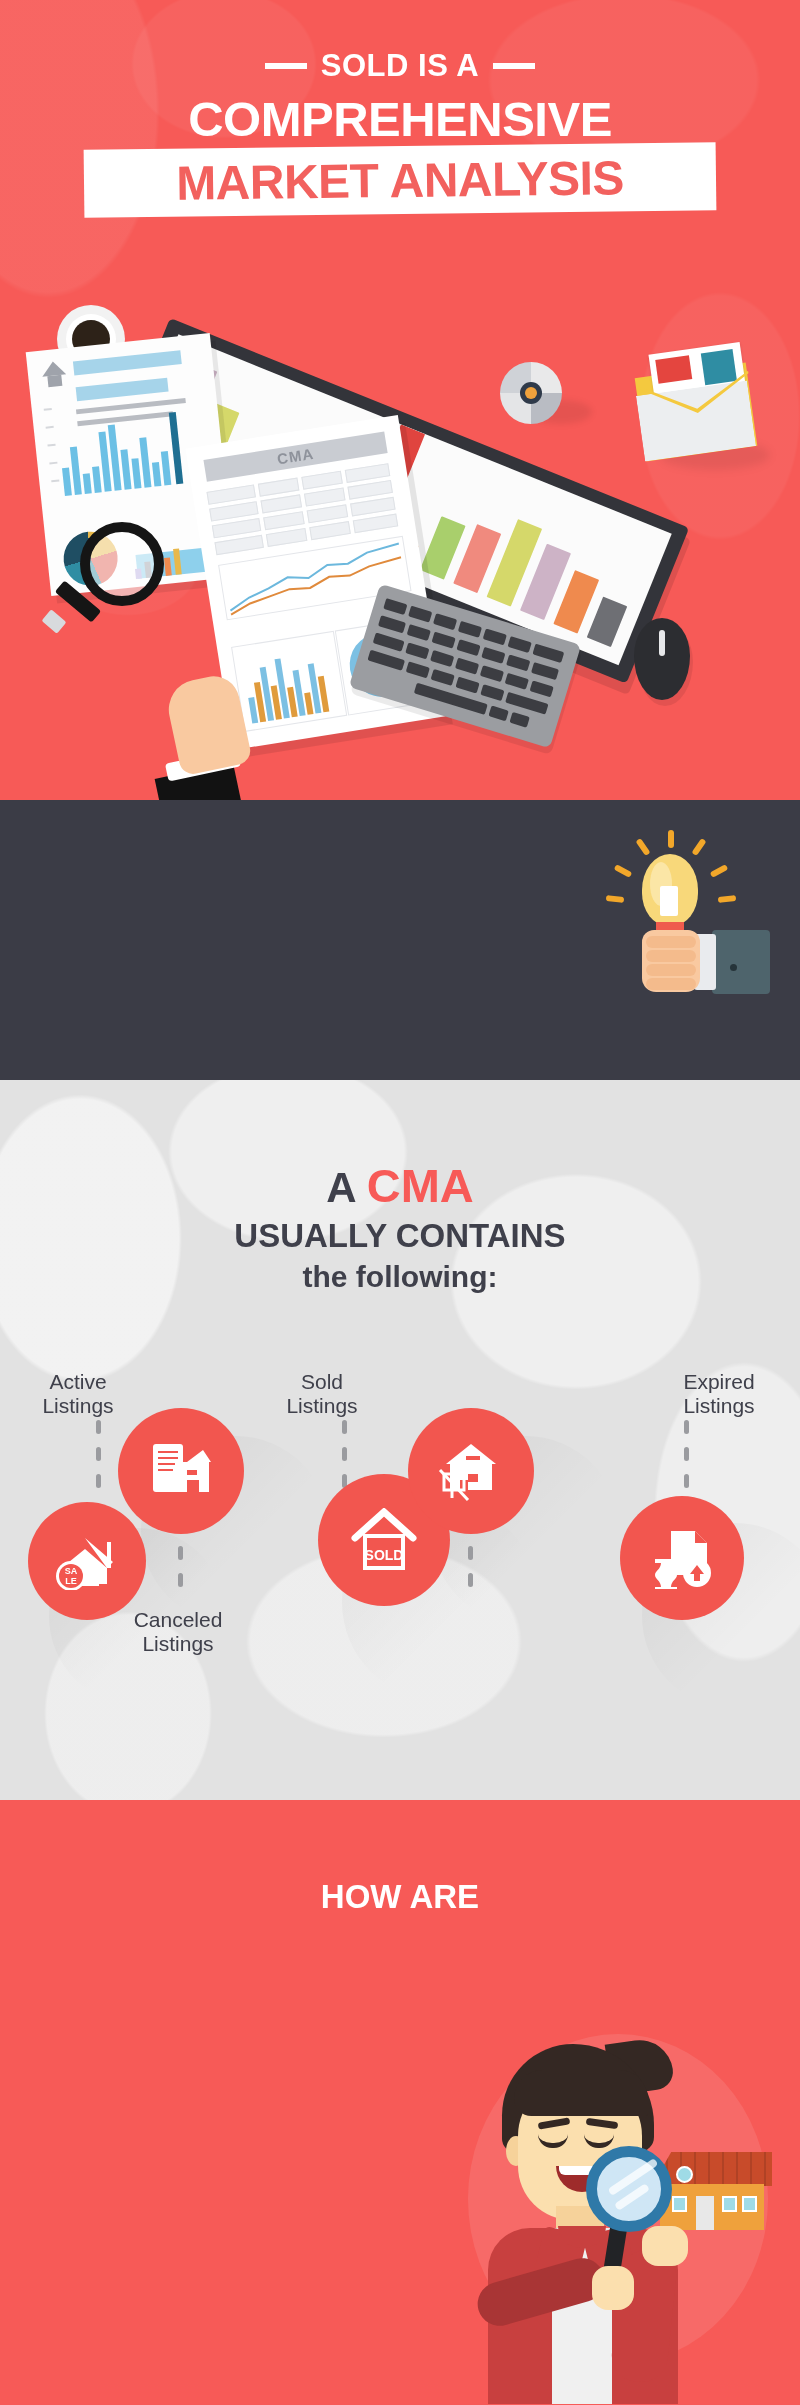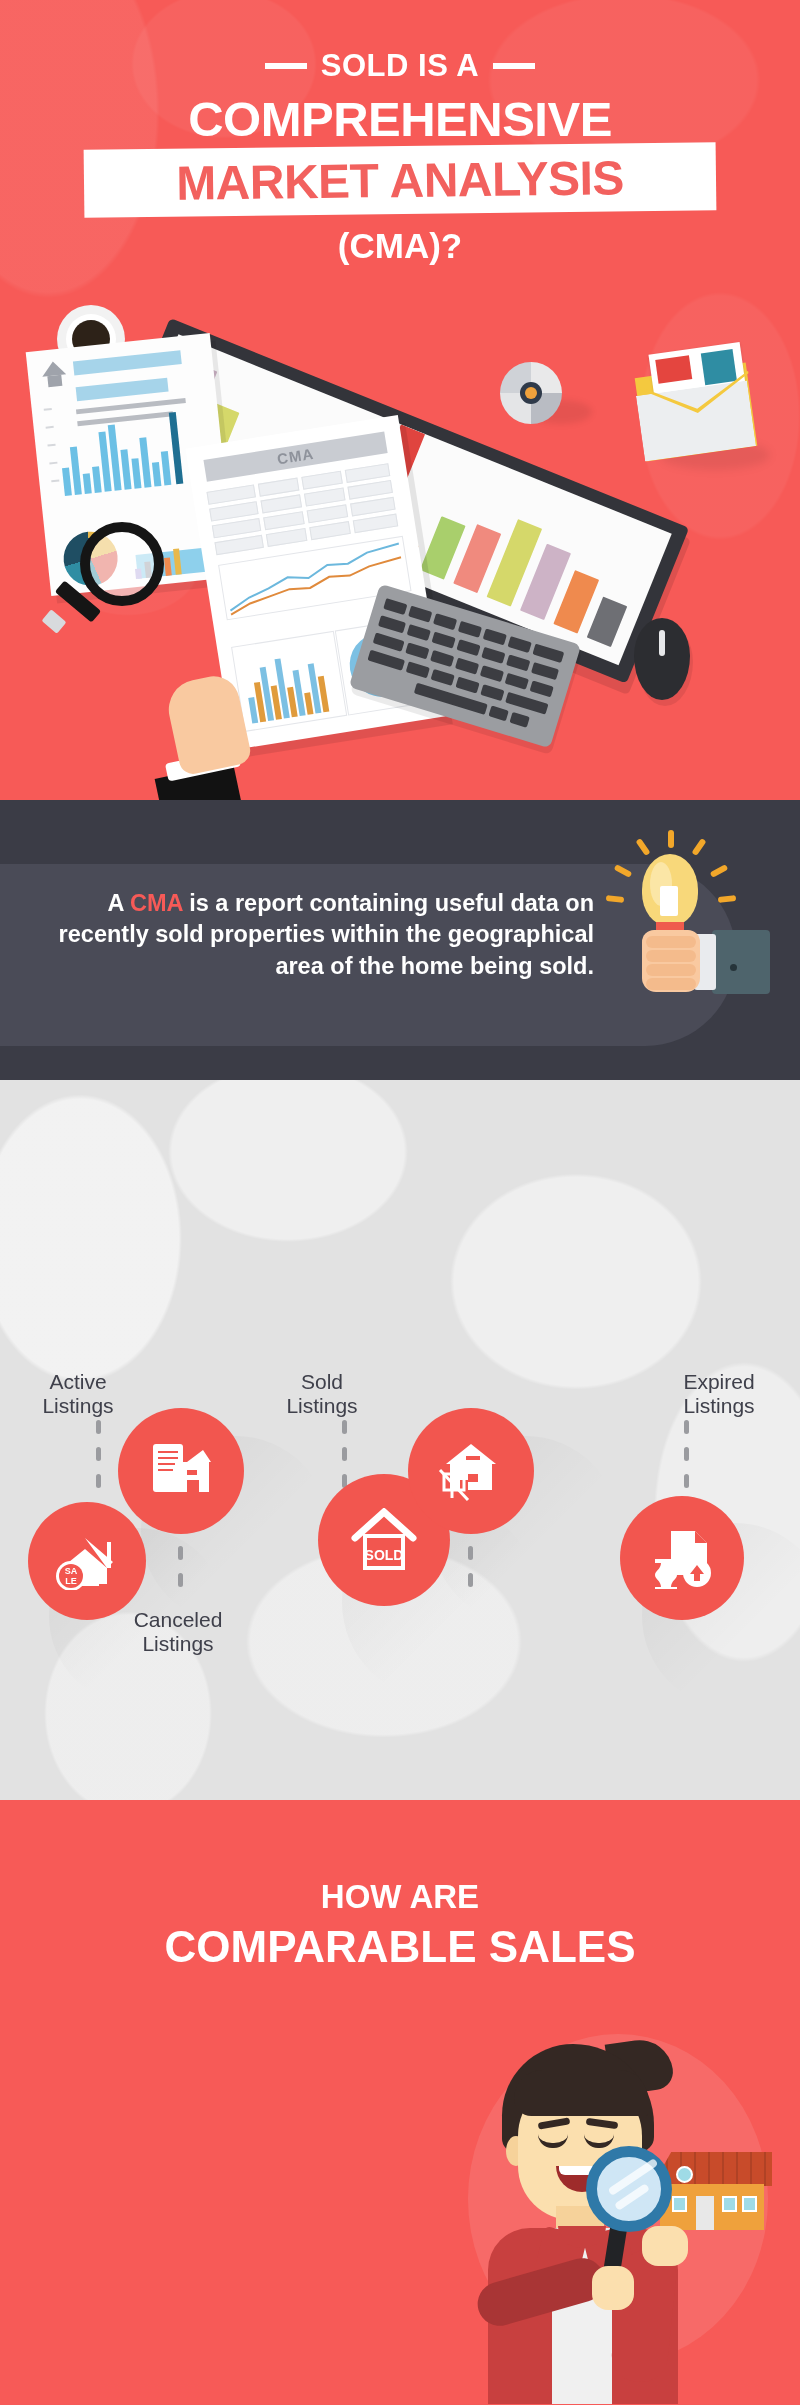--- a/index.html
+++ b/index.html
@@ -301,21 +301,20 @@
       <div class="t-kicker">
         <span class="dash"></span>
         <span>SOLD IS A</span>
         <span class="dash"></span>
       </div>
       <div class="t-big">COMPREHENSIVE</div>
       <div class="t-band">
         <div class="band-bg"></div>
         <div class="band-tx">MARKET ANALYSIS</div>
       </div>
-      <div class="t-sub">(CMA)?</div>
     </div>
 
     <div class="desk">
 
       <div class="sh coffee-sh"></div>
       <div class="coffee">
         <div class="saucer"></div>
           <div class="cup"></div>
           <div class="liq"></div>
       </div>
@@ -488,23 +487,20 @@
         <i style="left:164px;top:84px;width:18px"></i>
       </div>
 
       <div class="mouse">
           <i></i>
         </div>
     </div>
   </section>
 
   <section class="dark">
-    <div class="panel">
-      <p class="deftxt"><span>A </span><em>CMA</em><span> is a report containing useful data on recently sold properties within the geographical area of the home being sold.</span></p>
-    </div>
     <div class="bulb">
       <div class="ray" style="left:70px;top:0;transform:rotate(0deg)"></div>
       <div class="ray" style="left:42px;top:8px;transform:rotate(-35deg)"></div>
       <div class="ray" style="left:98px;top:8px;transform:rotate(35deg)"></div>
       <div class="ray" style="left:22px;top:32px;transform:rotate(-62deg)"></div>
       <div class="ray" style="left:118px;top:32px;transform:rotate(62deg)"></div>
       <div class="ray" style="left:14px;top:60px;transform:rotate(-84deg)"></div>
       <div class="ray" style="left:126px;top:60px;transform:rotate(84deg)"></div>
       <div class="glass"></div>
       <div class="fil"></div>
@@ -518,20 +514,25 @@
           <i style="top:20px"></i>
           <i style="top:34px"></i>
           <i style="top:48px"></i>
         </div>
     </div>
   </section>
 
   <section class="light">
     <div class="map2"></div>
 
+    <div class="hdg">
+      <div class="l1"><span>A </span><em>CMA</em></div>
+      <div class="l2">USUALLY CONTAINS</div>
+      <div class="l3">the following:</div>
+    </div>
 
     <div class="nodes">
 
       <div class="lbl" style="left:8px;top:-20px;width:140px">
         <div>Active</div>
         <div>Listings</div>
       </div>
       <div class="dots" style="left:96px;top:30px">
           <i></i>
           <i></i>
@@ -624,21 +625,20 @@
           <path d="M6 32 h22 v4 h-6 c0 6 6 8 6 12 c0 4 -6 6 -6 12 h6 v4 h-22 v-4 h6 c0 -6 -6 -8 -6 -12 c0 -4 6 -6 6 -12 h-6 z" fill="#fff"></path>
           <circle cx="48" cy="46" r="14" fill="#fff"></circle>
           <path d="M48 38 L55 47 H51 V54 H45 V47 H41 Z" fill="#f2564f"></path>
         </svg>
       </div>
     </div>
   </section>
 
   <section class="bot">
     <div class="h1">HOW ARE</div>
-    <div class="h2">COMPARABLE SALES</div>
 
     <div class="agent">
       <div class="halo"></div>
       <div class="hairq"></div>
       <div class="hair"></div>
       <div class="ear"></div>
       <div class="face"></div>
       <div class="fringe"></div>
       <div class="brow" style="left:98px;top:120px;transform:rotate(-10deg)"></div>
       <div class="brow" style="left:146px;top:120px;transform:rotate(8deg)"></div>

